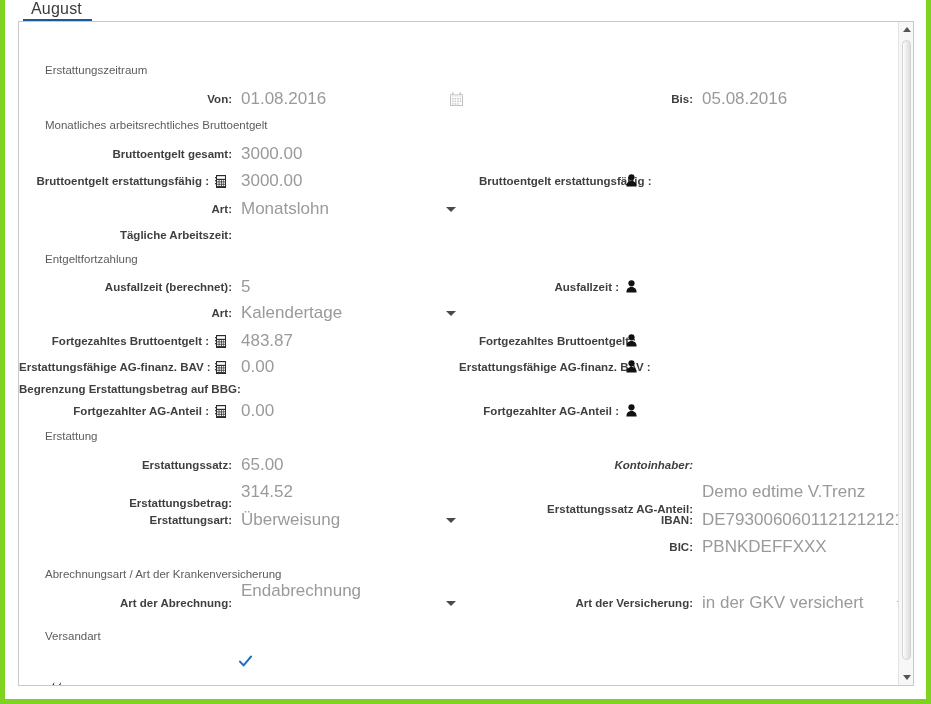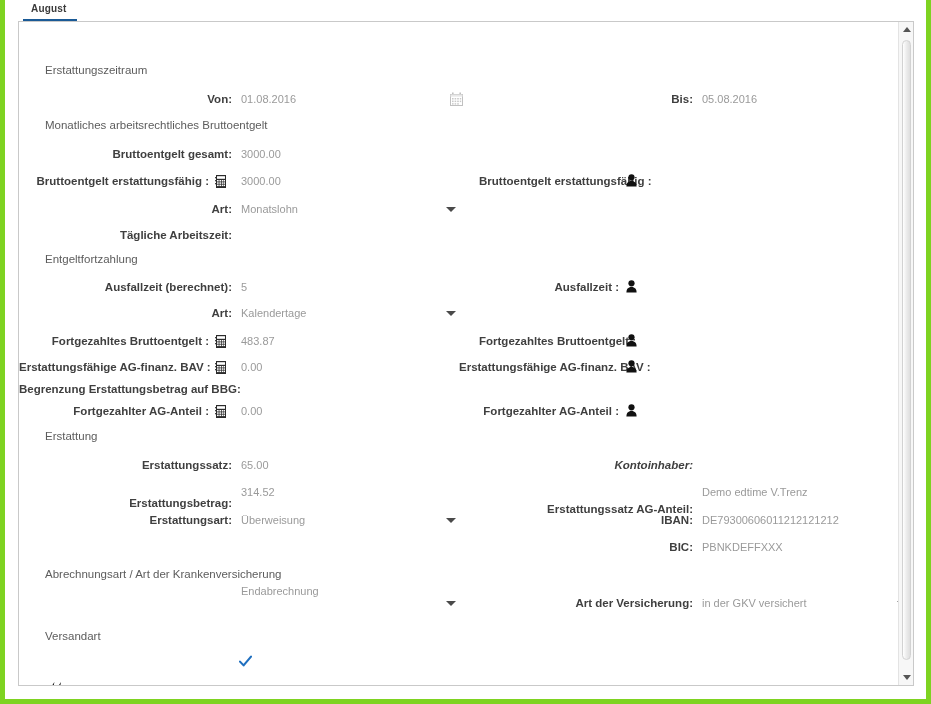--- a/index.html
+++ b/index.html
@@ -20,22 +20,22 @@
   
   .tabbar {
     position: absolute;
     top: 0; left: 0;
     height: 22px;
     padding-left: 18px;
     display: flex;
     align-items: flex-start;
   }
   .tab {
-    font-size: 10px;
-    font-weight: bold;
+    font-size: 16px;
+    font-weight: normal;
     color: #3b3b3b;
     padding: 2px 10px 3px 8px;
     border-bottom: 4px solid #1a5a96;
     letter-spacing: .2px;
     line-height: 14px;
   }
   
   .card {
     position: absolute;
     left: 13px; top: 21px;
@@ -91,21 +91,21 @@
     position: absolute;
     font-size: 11.5px;
     font-weight: bold;
     color: #3f3f3f;
     white-space: nowrap;
     text-align: right;
     line-height: 18px;
   }
   .val {
     position: absolute;
-    font-size: 11px;
+    font-size: 17px;
     color: #9a9a9a;
     white-space: nowrap;
     line-height: 18px;
   }
   .lbl-left { left: 0; width: 213px; }
   .val-left { left: 222px; }
   .lbl-right { left: 460px; width: 214px; }
   .val-right { left: 683px; }
   
   .caret {
@@ -375,20 +375,21 @@
       <div class="val val-left" style="top:489px;">Überweisung</div>
       <span class="caret" style="left:427px; top:496px;"></span>
       <div class="lbl lbl-right" style="top:489px;">IBAN:</div>
       <div class="val val-right" style="top:489px;">DE79300606011212121212</div>
 
       <div class="lbl lbl-right" style="top:516px;">BIC:</div>
       <div class="val val-right" style="top:516px;">PBNKDEFFXXX</div>
 
       <div class="section-head" style="left:26px; top:546px;text-align:right;">Abrechnungsart / Art der Krankenversicherung</div>
 
+      <div class="lbl lbl-left" style="top:572px;">Art der Abrechnung:</div>
       <div class="val val-left" style="top:560px;">Endabrechnung</div>
       <span class="caret" style="left:427px; top:579px;"></span>
 
       <div class="lbl lbl-right" style="top:572px;">Art der Versicherung:</div>
       <div class="val val-right" style="top:572px;">in der GKV versichert</div>
       <span class="caret" style="left:878px; top:579px;"></span>
 
       <div class="section-head" style="left:26px; top:608px;">Versandart</div>
 
       <span class="icon check-icon" style="left:220px; top:632px;">

